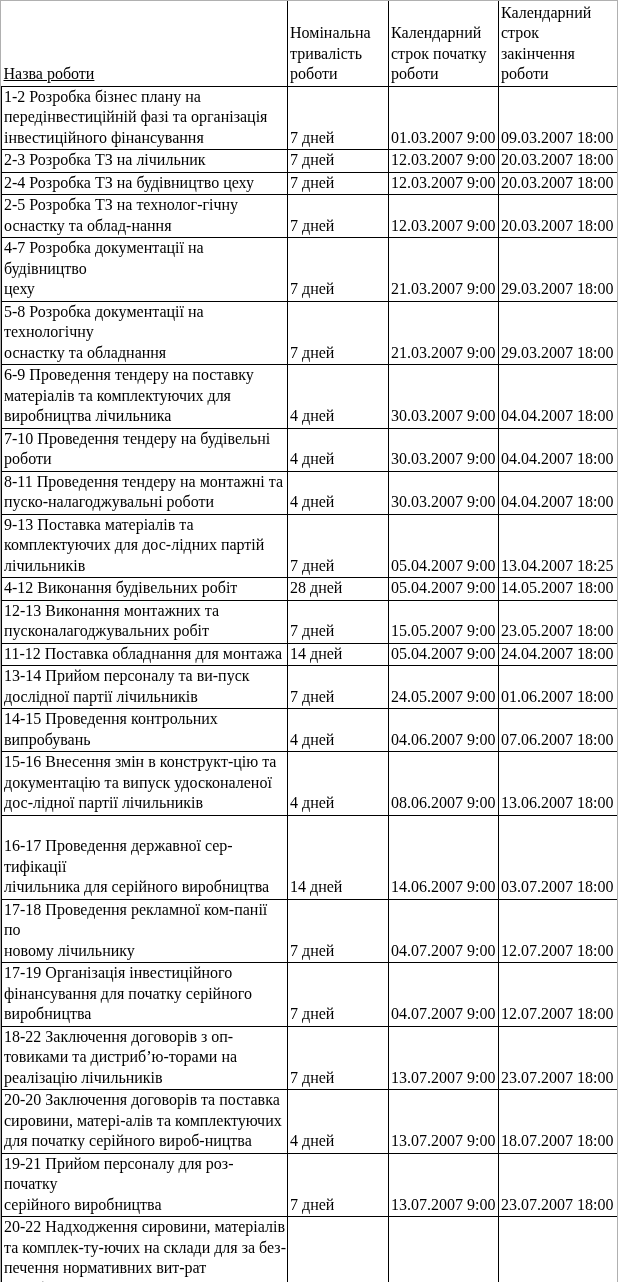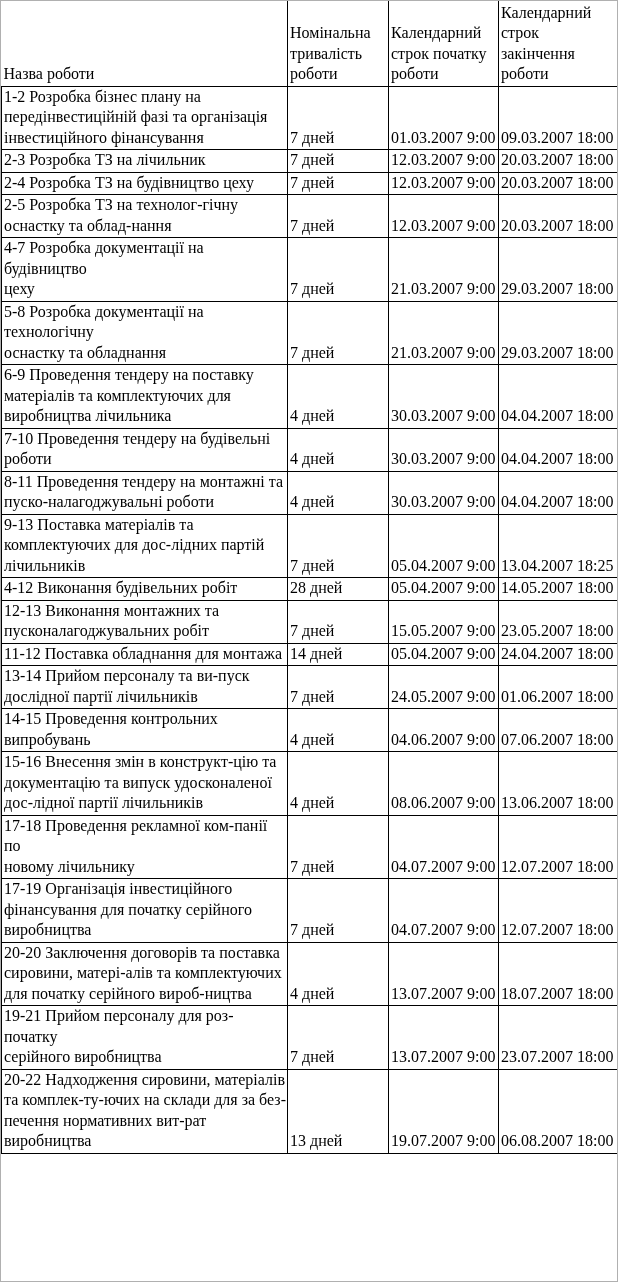--- a/index.html
+++ b/index.html
@@ -32,21 +32,21 @@
     border: 1px solid #000000;
     vertical-align: bottom;
     text-align: left;
     font-weight: normal;
     padding: 0 1px 1px 2px;
     white-space: pre-line;
     overflow: hidden;
   }
   thead tr { height: 85px; }
   thead th { border-top: none; }
-  thead th:first-child { border-left: none; }
+  thead th:first-child { border-left: none; text-decoration: underline; }
 </style>
 </head>
 <body>
 
 <div class="page">
   <table class="schedule">
     <colgroup>
       <col class="c1">
       <col class="c2">
       <col class="c3">
@@ -173,33 +173,49 @@
   </tr>
         <tr>
     <td>15-16 Внесення змін в конструкт-цію та
 документацію та випуск удосконаленої
 дос-лідної партії лічильників</td>
     <td>4 дней</td>
     <td>08.06.2007 9:00</td>
     <td>13.06.2007 18:00</td>
   </tr>
         <tr>
+    <td>
+16-17 Проведення державної сер-тифікації
+лічильника для серійного виробництва</td>
+    <td>14 дней</td>
+    <td>14.06.2007 9:00</td>
+    <td>03.07.2007 18:00</td>
+  </tr>
+        <tr>
     <td>17-18 Проведення рекламної ком-панії по
 новому лічильнику</td>
     <td>7 дней</td>
     <td>04.07.2007 9:00</td>
     <td>12.07.2007 18:00</td>
   </tr>
         <tr>
     <td>17-19 Організація інвестиційного
 фінансування для початку серійного
 виробництва</td>
     <td>7 дней</td>
     <td>04.07.2007 9:00</td>
     <td>12.07.2007 18:00</td>
+  </tr>
+        <tr>
+    <td>18-22 Заключення договорів з оп-
+товиками та дистриб’ю-торами на
+реалізацію лічильників</td>
+    <td>7 дней</td>
+    <td>13.07.2007 9:00</td>
+    <td>23.07.2007 18:00</td>
   </tr>
         <tr>
     <td>20-20 Заключення договорів та поставка
 сировини, матері-алів та комплектуючих
 для початку серійного вироб-ництва</td>
     <td>4 дней</td>
     <td>13.07.2007 9:00</td>
     <td>18.07.2007 18:00</td>
   </tr>
         <tr>

